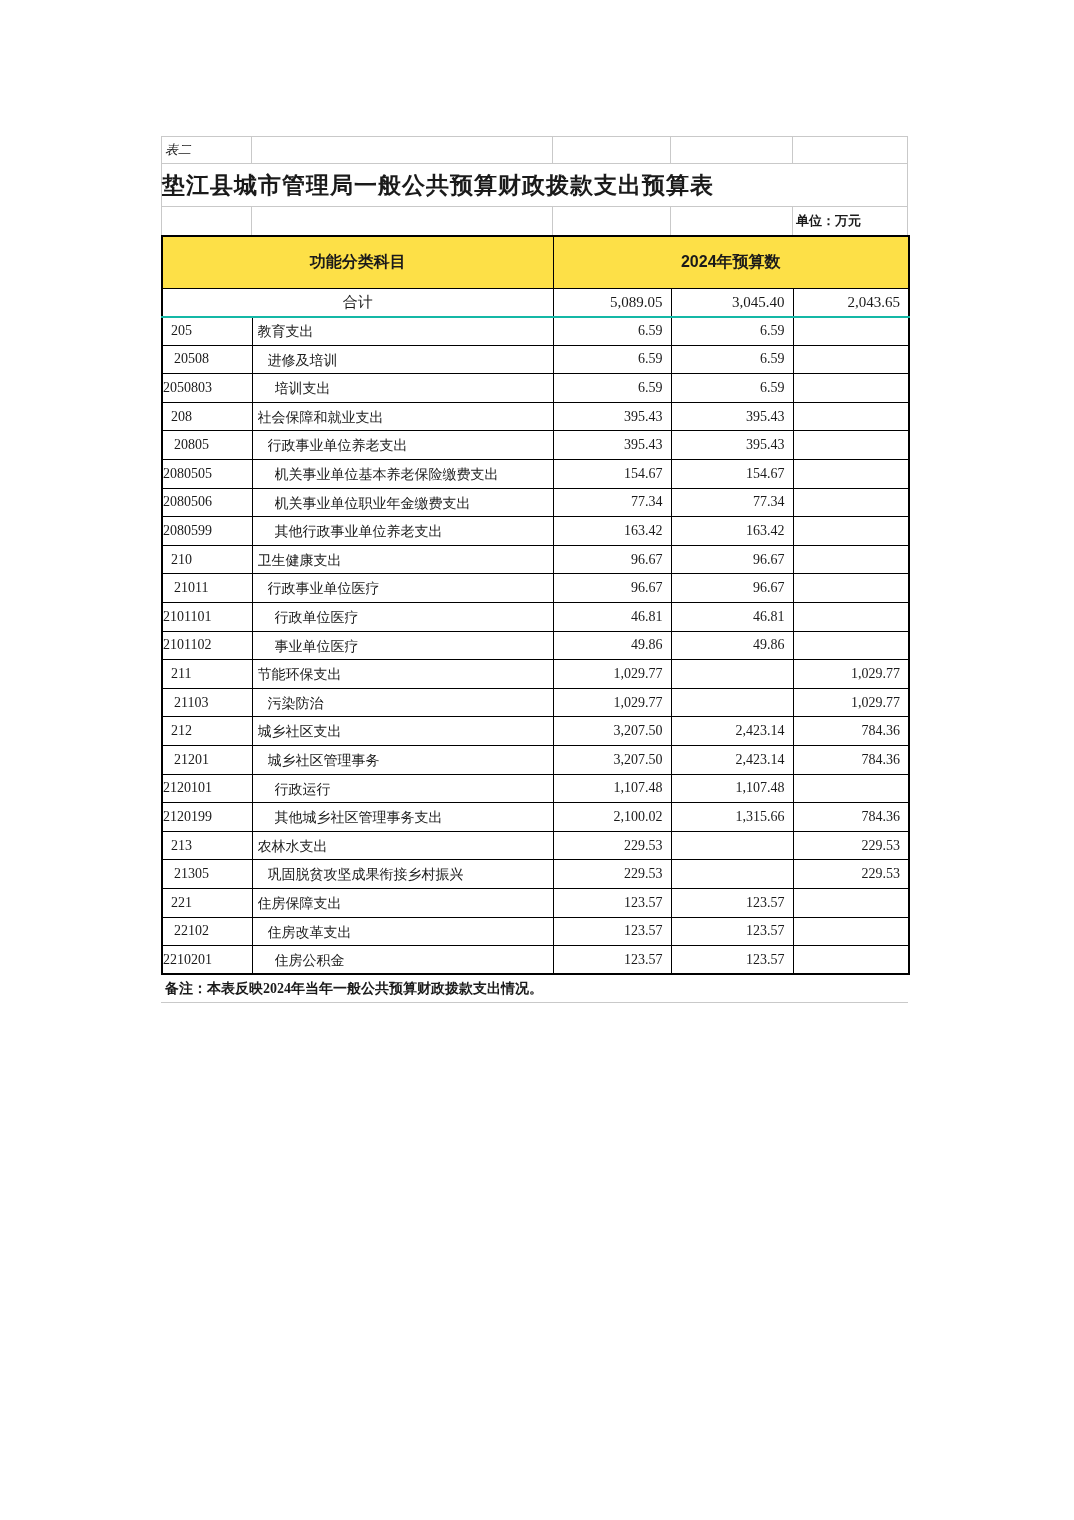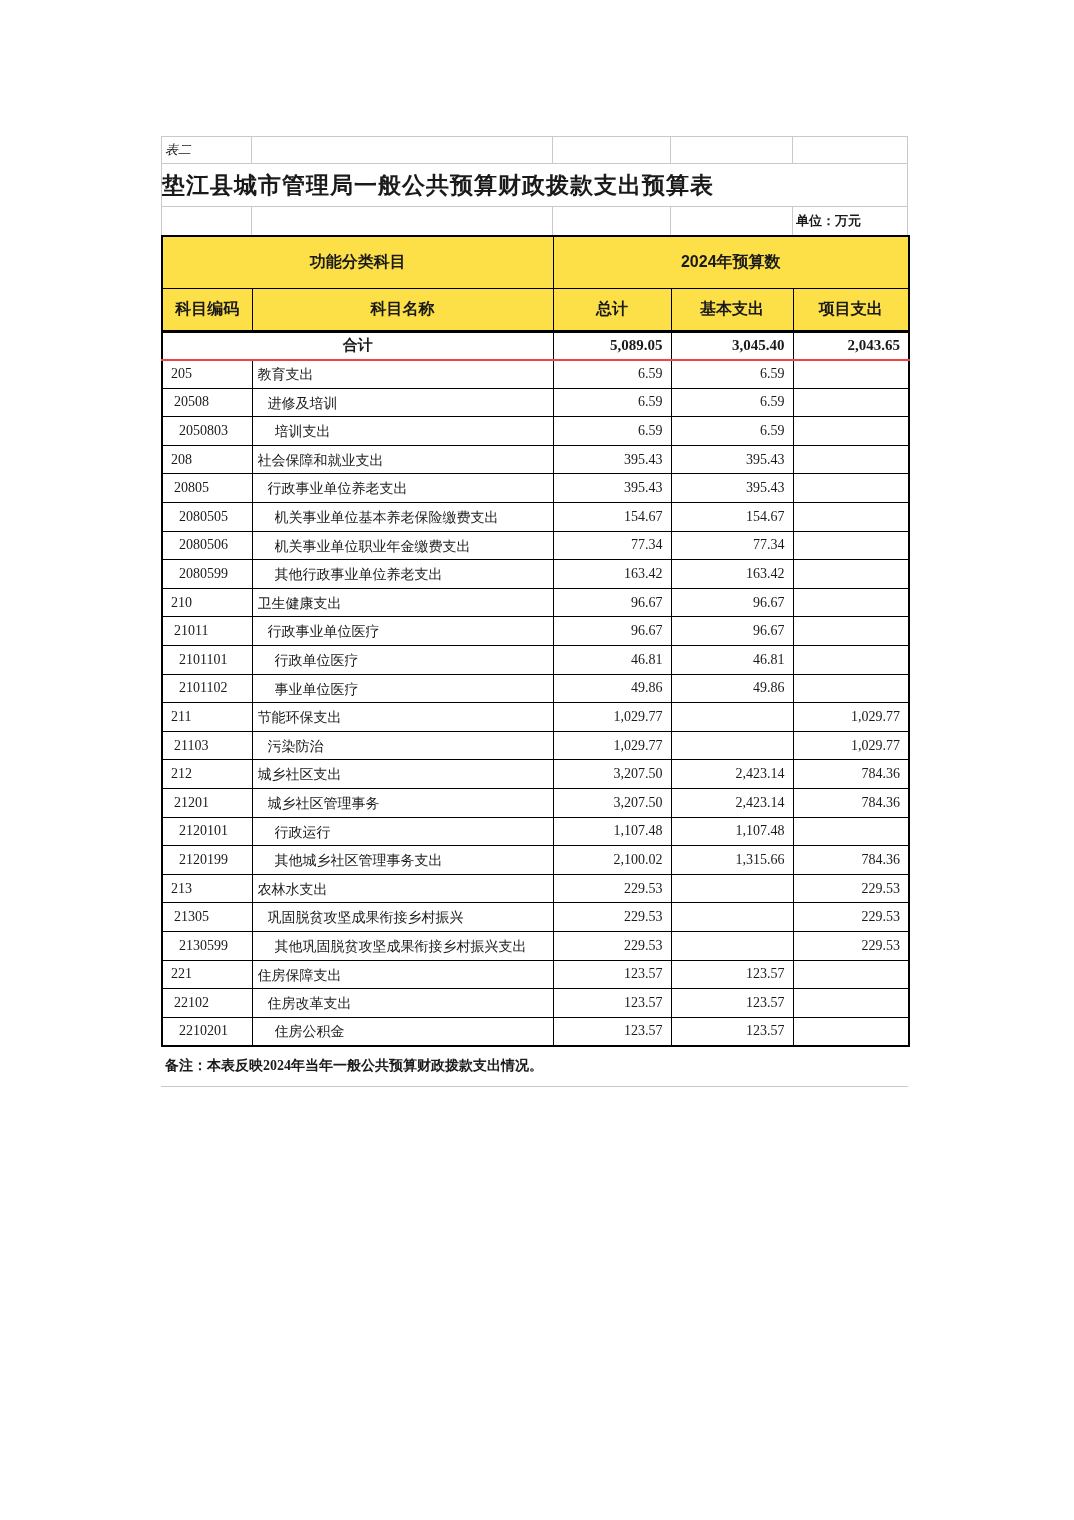--- a/index.html
+++ b/index.html
@@ -59,42 +59,42 @@
     border: 1px solid #000000; overflow: hidden;
   }
   table.budget th {
     font-family: "Liberation Sans", sans-serif;
     font-weight: bold; font-size: 16px; text-align: center;
     background: #fde047;
   }
   tr.hdr-group th { height: 52px; }
   tr.hdr-cols th { height: 43px; border-bottom: 3px solid #000000; }
   tr.total-row td {
-    height: 24px; font-weight: bold; font-size: 14px;
-    border-bottom: 2px solid #ef4444;
+    height: 24px; font-weight: normal; font-size: 14px;
+    border-bottom: 2px solid #14b8a6;
   }
   tr.total-row td.label { text-align: center; font-size: 15px; }
   td.num { text-align: right; padding-right: 8px; font-size: 14px; }
   tr.total-row td.num { font-size: 15px; }
   table.budget tbody td { height: 28.6px; font-size: 14px; vertical-align: middle; }
   td.code { text-align: left; font-size: 14px; }
   td.code.lv1 { padding-left: 8px; }
   td.code.lv2 { padding-left: 11px; }
-  td.code.lv3 { padding-left: 16px; }
+  td.code.lv3 { }
   td.name { text-align: left; }
   td.name.lv1 { padding-left: 5px; }
   td.name.lv2 { padding-left: 15px; }
   td.name.lv3 { padding-left: 22px; }
   .name-inner {
     display: inline-block; max-width: 266px; line-height: 15px;
     max-height: 25px; overflow: hidden; vertical-align: middle;
   }
   
   .footnote-row {
-    height: 40px; display: flex; align-items: center;
+    height: 28px; display: flex; align-items: center;
     border-bottom: 1px solid #c9c9c9;
   }
   .footnote {
     font-size: 14px; font-weight: bold; padding-left: 4px; white-space: nowrap;
   }
 </style>
 </head>
 <body>
 
 <div class="sheet">
@@ -129,27 +129,20 @@
         <col class="c-name">
         <col class="c-total">
         <col class="c-basic">
         <col class="c-project">
     </colgroup>
     <thead>
       <tr class="hdr-group">
         <th colspan="2">功能分类科目</th>
         <th colspan="3">2024年预算数</th>
       </tr>
-      <tr class="hdr-cols">
-        <th>科目编码</th>
-        <th>科目名称</th>
-        <th>总计</th>
-        <th>基本支出</th>
-        <th>项目支出</th>
-      </tr>
     </thead>
     <tbody>
       <tr class="total-row">
         <td class="label" colspan="2">合计</td>
         <td class="num">5,089.05</td>
         <td class="num">3,045.40</td>
         <td class="num">2,043.65</td>
       </tr>
 
     <tr>
@@ -286,27 +279,20 @@
           <td class="num">229.53</td>
         </tr>
         <tr>
           <td class="code lv2">21305</td>
           <td class="name lv2"><span class="name-inner">巩固脱贫攻坚成果衔接乡村振兴</span></td>
           <td class="num">229.53</td>
           <td class="num"></td>
           <td class="num">229.53</td>
         </tr>
         <tr>
-          <td class="code lv3">2130599</td>
-          <td class="name lv3"><span class="name-inner">其他巩固脱贫攻坚成果衔接乡村振兴支出</span></td>
-          <td class="num">229.53</td>
-          <td class="num"></td>
-          <td class="num">229.53</td>
-        </tr>
-        <tr>
           <td class="code lv1">221</td>
           <td class="name lv1"><span class="name-inner">住房保障支出</span></td>
           <td class="num">123.57</td>
           <td class="num">123.57</td>
           <td class="num"></td>
         </tr>
         <tr>
           <td class="code lv2">22102</td>
           <td class="name lv2"><span class="name-inner">住房改革支出</span></td>
           <td class="num">123.57</td>

